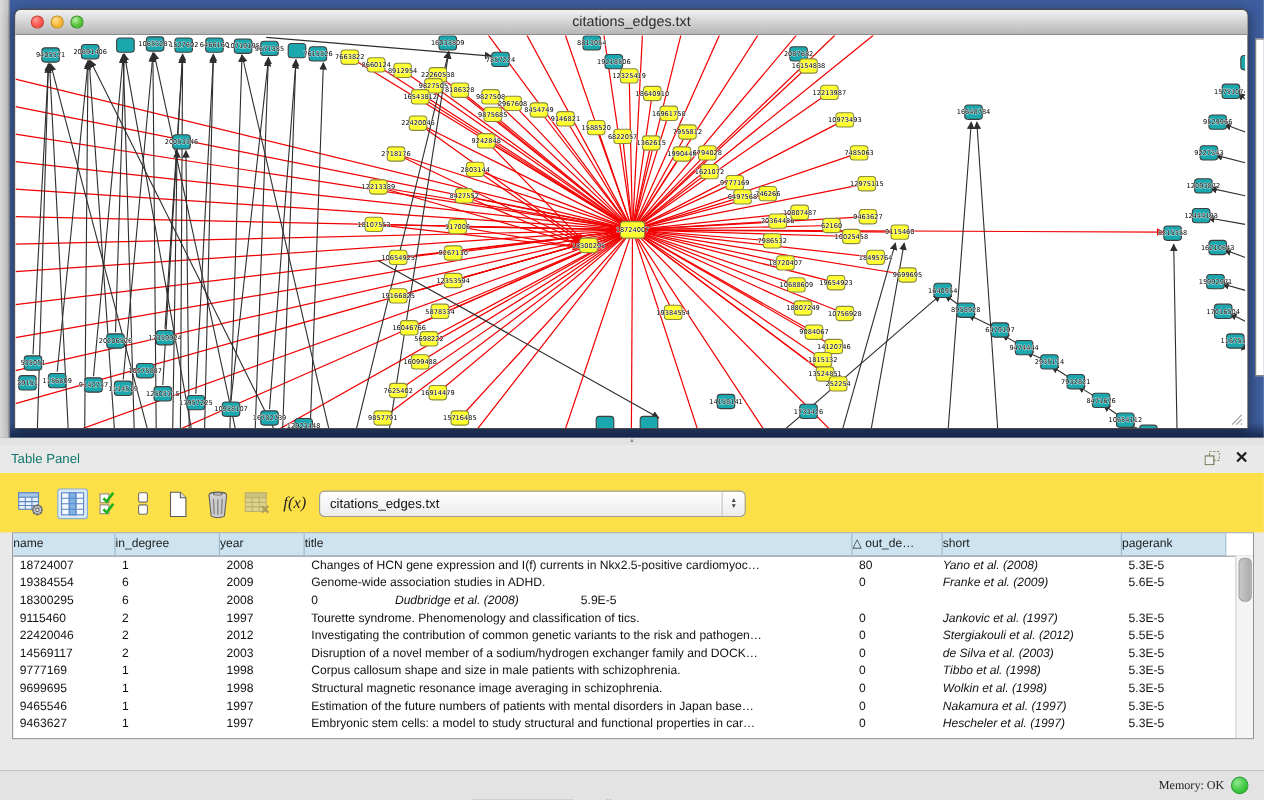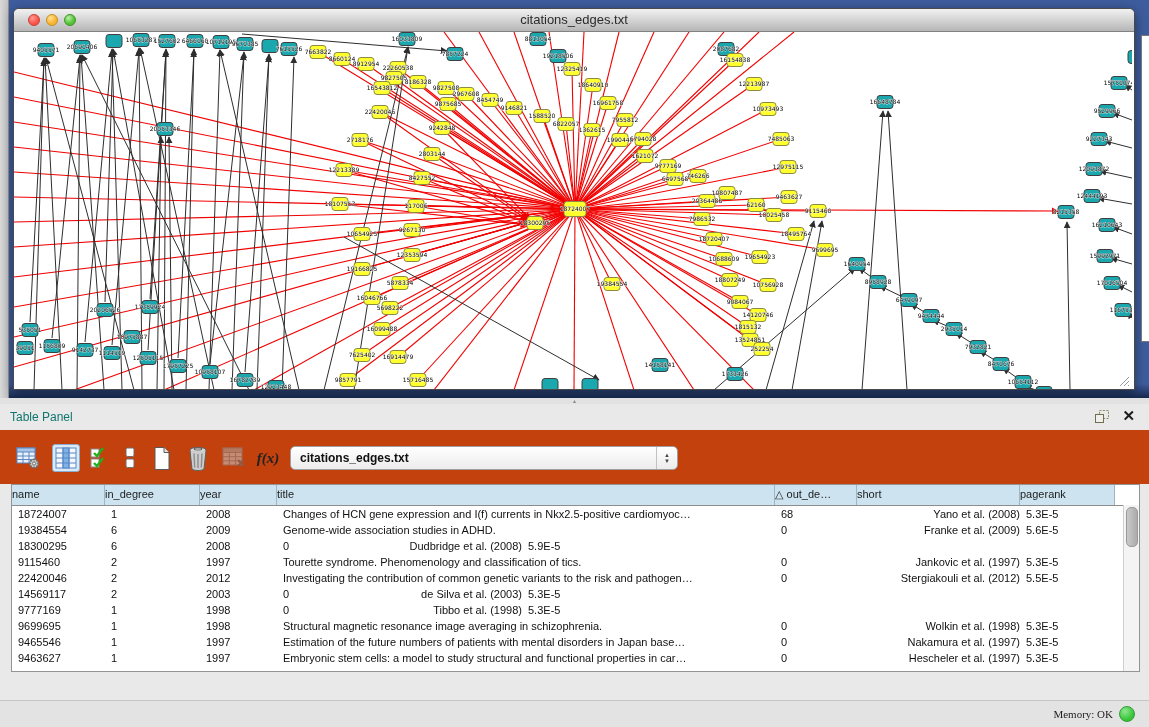--- a/index.html
+++ b/index.html
@@ -19,37 +19,37 @@
   .e-red{stroke:#f20000;stroke-width:1.1;}
   .e-black{stroke:#2e2e2e;stroke-width:1;}
   .nlabel{font-family:"DejaVu Sans",sans-serif;font-size:6px;fill:#000;paint-order:stroke;stroke:#ffffff;stroke-width:.6;text-anchor:middle;}
   
   .splitter{position:absolute;left:0;top:398px;width:1149px;height:6px;background:#e2e2e2;border-bottom:1px solid #d2d2d2;text-align:center;font-size:6px;color:#8a8a8a;line-height:6px;}
   
   .panel-header{position:absolute;left:0;top:404px;width:1149px;height:26px;background:#e9e9e9;}
   .panel-title{position:absolute;left:10px;top:6px;font-size:12px;color:#0f766e;}
   .float-icon{position:absolute;right:40px;top:6px;width:14px;height:13px;}
   .close-x{position:absolute;right:14px;top:3px;font-size:15px;font-weight:bold;color:#1a1a1a;cursor:default;}
-  .toolbar{position:absolute;left:0;top:430px;width:1149px;height:54px;background:#c2410c;font-weight:bold;}
+  .toolbar{position:absolute;left:0;top:430px;width:1149px;height:54px;background:#fde047;}
   .tbtn{position:absolute;top:14px;width:28px;height:28px;display:flex;align-items:center;justify-content:center;}
   .tbtn.sel{border:1px solid #86aed2;background:#dce9f6;border-radius:3px;box-sizing:border-box;}
   .fx{font-family:"Liberation Serif",serif;font-style:italic;font-size:15px;color:#222;}
   .combo{position:absolute;left:290px;top:16px;width:388px;height:24px;border:1px solid #9f9f9f;border-radius:5px;background:linear-gradient(#ffffff,#ececec);box-sizing:border-box;}
   .combo .val{position:absolute;left:9px;top:4px;font-size:12px;color:#111;}
   .combo .spin{position:absolute;right:0;top:0;width:20px;height:22px;border-left:1px solid #c2c2c2;display:flex;flex-direction:column;align-items:center;justify-content:center;font-size:6px;color:#444;line-height:6px;}
   
   .tablewrap{position:absolute;left:11px;top:484px;width:1129px;height:188px;border:1px solid #949494;background:#fff;box-sizing:border-box;}
   .thead{display:flex;height:20px;background:#cde4f0;border-bottom:1px solid #8d8d8d;}
   .hcell{box-sizing:border-box;border-right:1px solid #9eb7c6;font-size:11px;color:#1c1c1c;line-height:19px;overflow:hidden;white-space:nowrap;}
   .hfill{flex:1;background:#fff;border-right:none;}
   .c0{width:93px;}.c1{width:95px;}.c2{width:77px;}.c3{width:498px;}.c4{width:82px;}.c5{width:163px;}.c6{width:95px;}
   .tbody{position:relative;}
   .trow{display:flex;height:16px;}
   .tcell{box-sizing:border-box;font-size:11px;color:#111;line-height:16px;padding-left:6px;overflow:hidden;white-space:nowrap;}
-  .tcell.c5{text-align:right;padding-left:0;}
+  .tcell.c5{text-align:left;padding-left:0;font-style:italic;}
   .vscroll{position:absolute;right:0px;top:20px;width:15px;height:166px;background:#f4f4f4;border-left:1px solid #cfcfcf;}
   .vthumb{position:absolute;left:2px;top:2px;width:10px;height:38px;border-radius:5px;background:linear-gradient(90deg,#c9c9c9,#ababab);border:1px solid #9a9a9a;}
   
   .tabs{position:absolute;left:428px;top:711px;height:19px;display:flex;border:1px solid #9a9a9a;border-radius:5px;overflow:hidden;background:linear-gradient(#fdfdfd,#dcdcdc);}
   .tab{padding:0 15px;font-size:12px;line-height:18px;color:#222;border-right:1px solid #b3b3b3;}
   .tab:last-child{border-right:none;}
   .tab.sel{background:linear-gradient(#8d8d8d,#6e6e6e);color:#f2f2f2;border-right:1px solid #5f5f5f;}
   
   .statusbar{position:absolute;left:0;top:700px;width:1149px;height:27px;background:#e3e3e3;border-top:1px solid #c6c6c6;}
   .mem-label{position:absolute;right:36px;top:7px;font-size:11px;color:#222;font-family:Liberation Serif, serif;}
@@ -843,21 +843,21 @@
     <div class="hcell c5">short</div>
     <div class="hcell c6">pagerank</div>
     <div class="hcell hfill"></div>
   </div>
   <div class="tbody">
       <div class="trow">
         <div class="tcell c0">18724007</div>
         <div class="tcell c1">1</div>
         <div class="tcell c2">2008</div>
         <div class="tcell c3">Changes of HCN gene expression and I(f) currents in Nkx2.5-positive cardiomyoc…</div>
-        <div class="tcell c4">68</div>
+        <div class="tcell c4">80</div>
         <div class="tcell c5">Yano et al. (2008)</div>
         <div class="tcell c6">5.3E-5</div>
       </div>
       <div class="trow">
         <div class="tcell c0">19384554</div>
         <div class="tcell c1">6</div>
         <div class="tcell c2">2009</div>
         <div class="tcell c3">Genome-wide association studies in ADHD.</div>
         <div class="tcell c4">0</div>
         <div class="tcell c5">Franke et al. (2009)</div>
@@ -886,28 +886,30 @@
         <div class="tcell c2">2012</div>
         <div class="tcell c3">Investigating the contribution of common genetic variants to the risk and pathogen…</div>
         <div class="tcell c4">0</div>
         <div class="tcell c5">Stergiakouli et al. (2012)</div>
         <div class="tcell c6">5.5E-5</div>
       </div>
       <div class="trow">
         <div class="tcell c0">14569117</div>
         <div class="tcell c1">2</div>
         <div class="tcell c2">2003</div>
+        <div class="tcell c3">Disruption of a novel member of a sodium/hydrogen exchanger family and DOCK…</div>
         <div class="tcell c4">0</div>
         <div class="tcell c5">de Silva et al. (2003)</div>
         <div class="tcell c6">5.3E-5</div>
       </div>
       <div class="trow">
         <div class="tcell c0">9777169</div>
         <div class="tcell c1">1</div>
         <div class="tcell c2">1998</div>
+        <div class="tcell c3">Corpus callosum shape and size in male patients with schizophrenia.</div>
         <div class="tcell c4">0</div>
         <div class="tcell c5">Tibbo et al. (1998)</div>
         <div class="tcell c6">5.3E-5</div>
       </div>
       <div class="trow">
         <div class="tcell c0">9699695</div>
         <div class="tcell c1">1</div>
         <div class="tcell c2">1998</div>
         <div class="tcell c3">Structural magnetic resonance image averaging in schizophrenia.</div>
         <div class="tcell c4">0</div>

